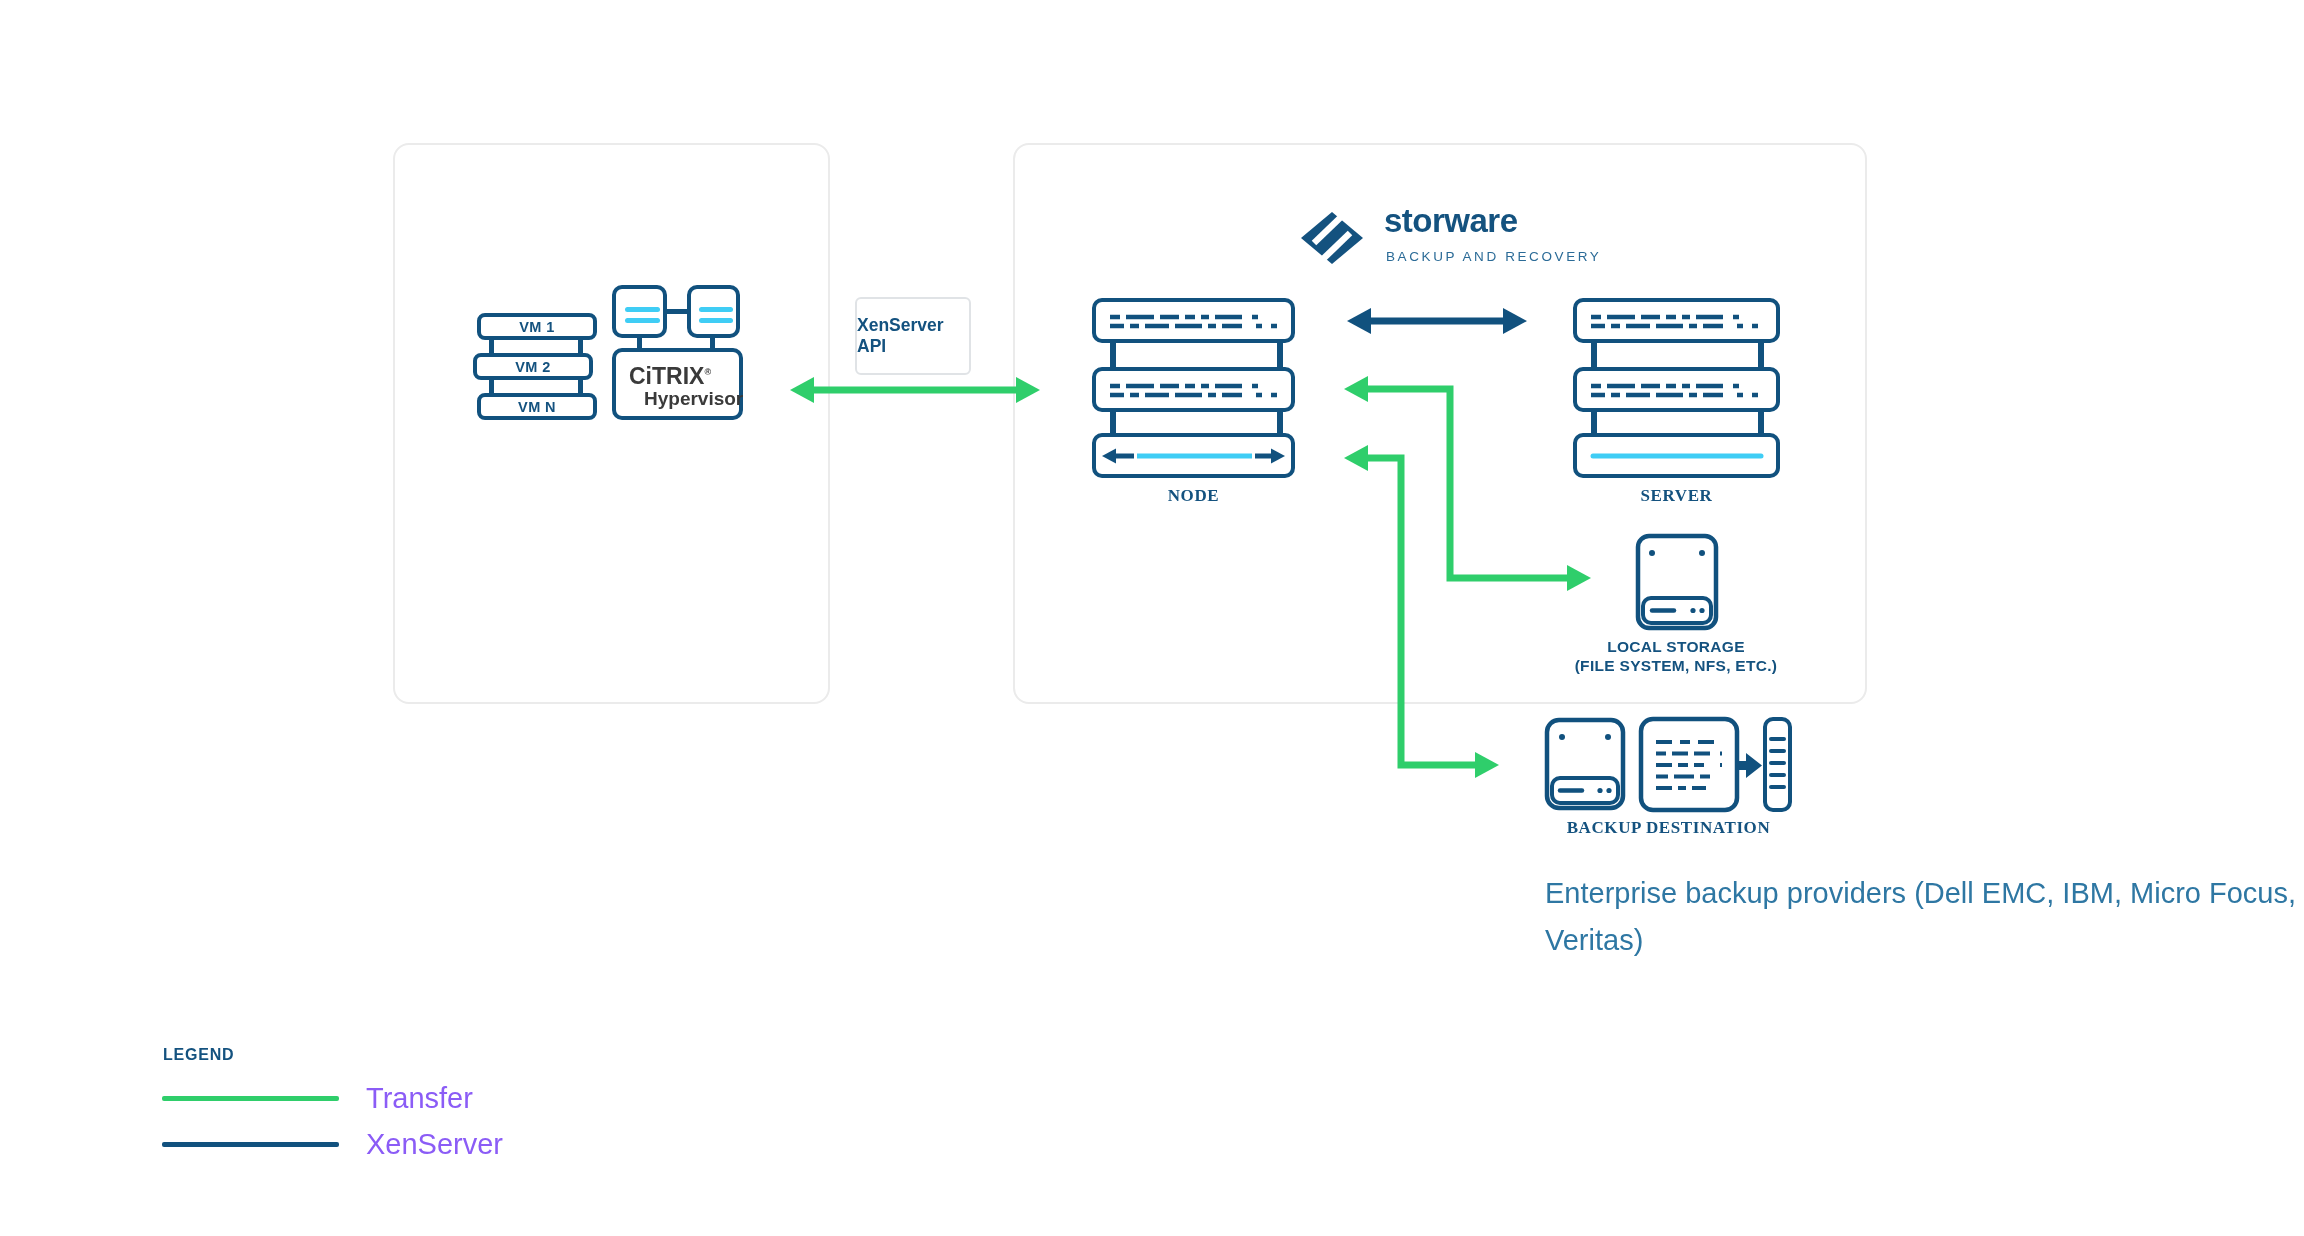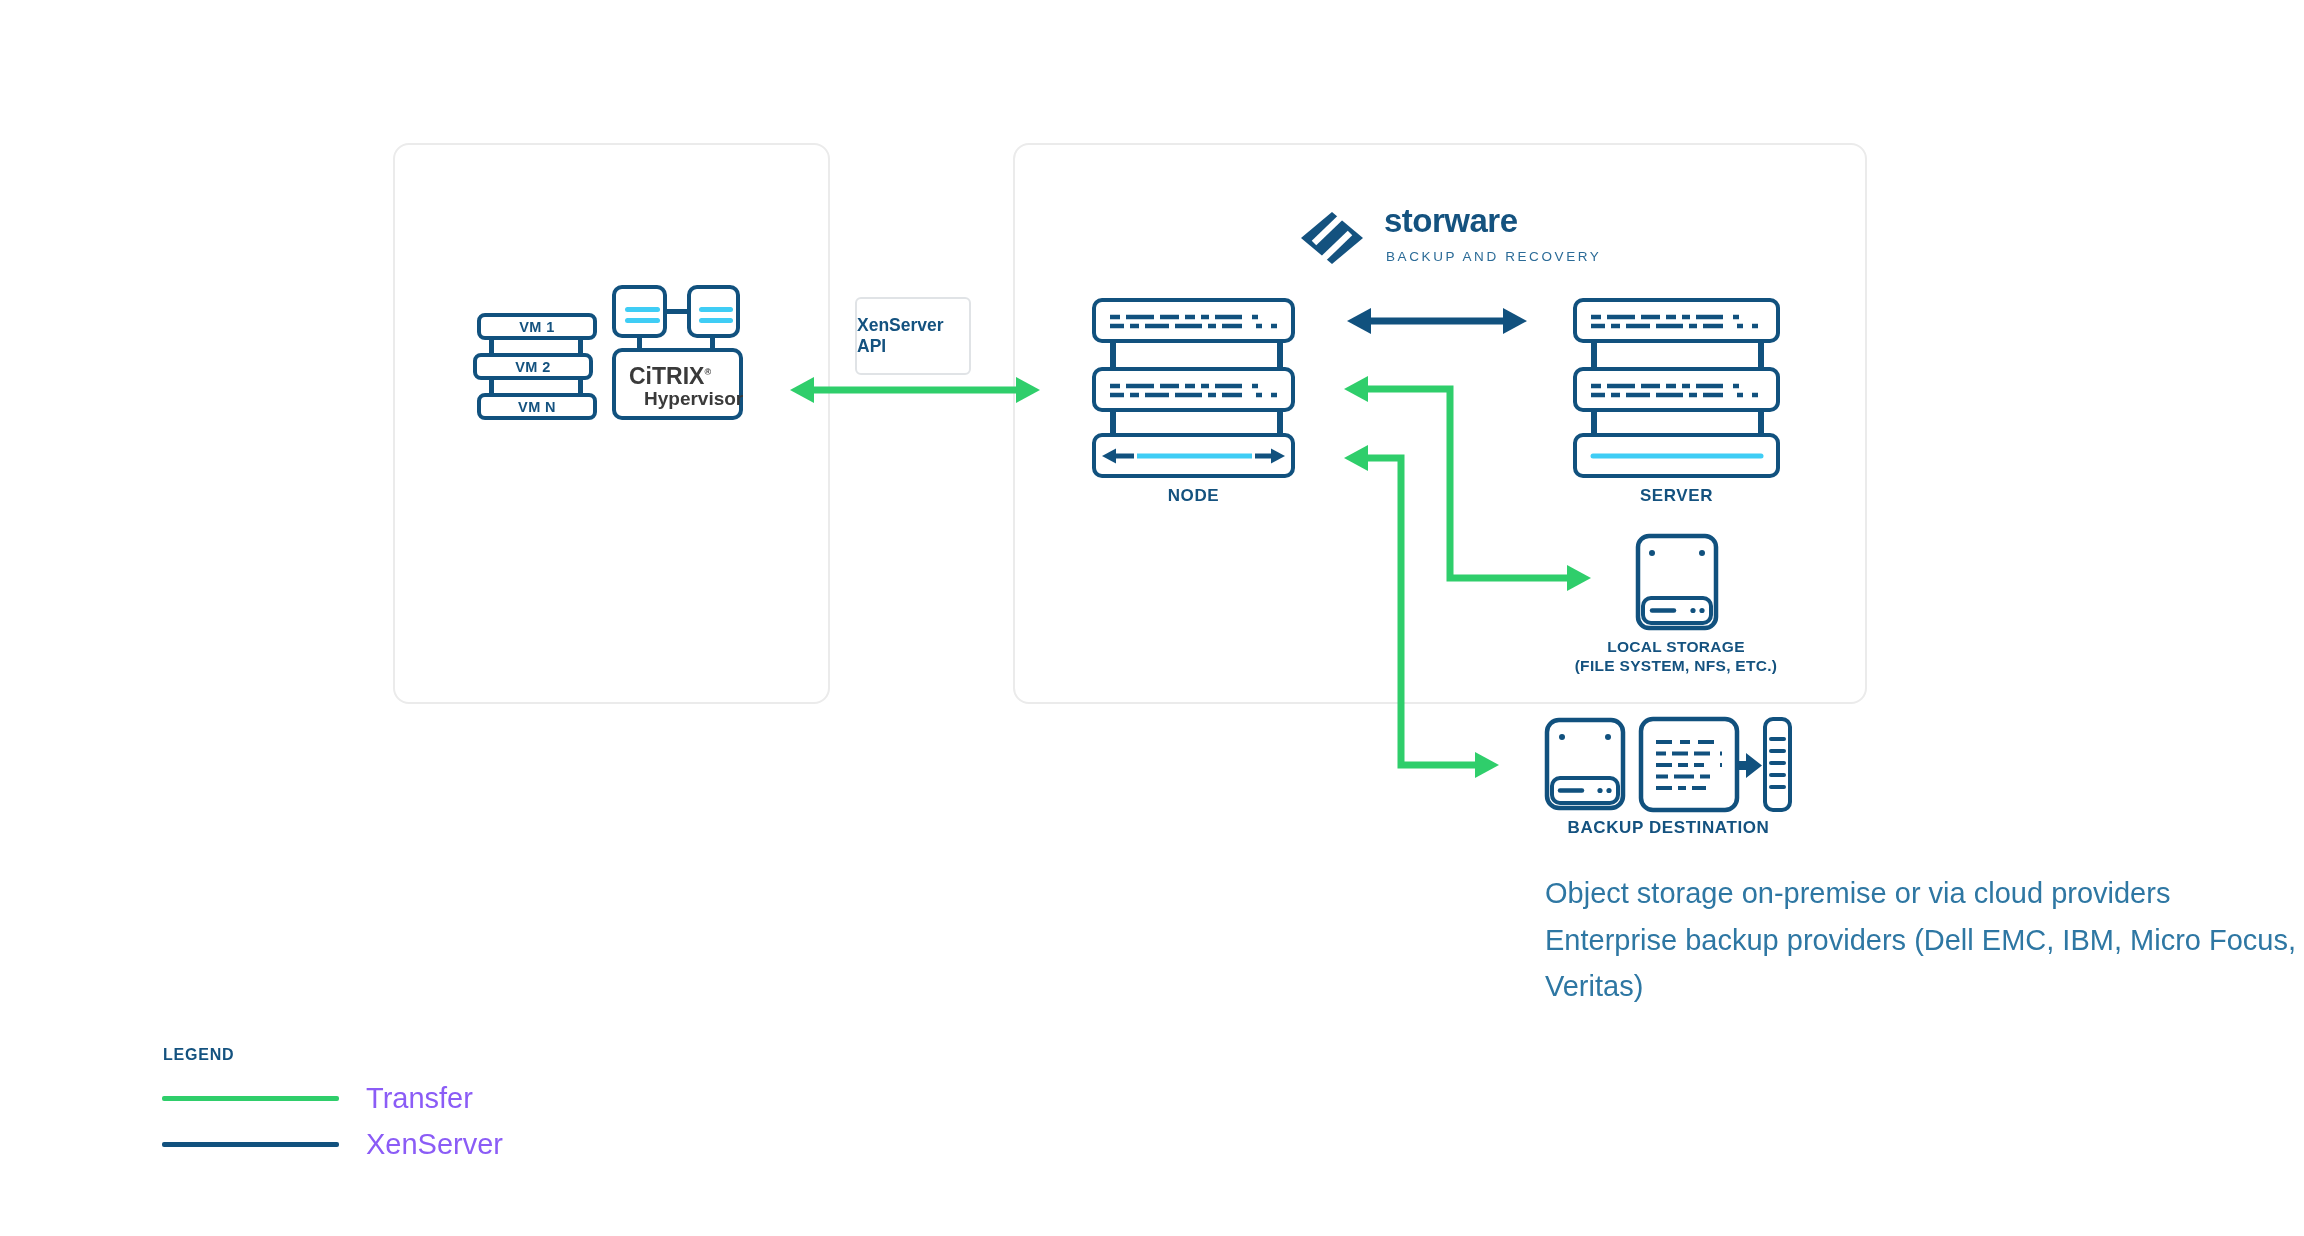--- a/index.html
+++ b/index.html
@@ -38,21 +38,21 @@
 
   
   .brandword{position:absolute;left:1384px;top:202px;font-size:33px;font-weight:bold;color:#14527f;letter-spacing:-0.5px;}
   .brandtag{position:absolute;left:1386px;top:249px;font-size:13.5px;font-weight:500;color:#2b6b97;letter-spacing:2.6px;}
 
   
   .srv{position:absolute;width:203px;height:45px;border:4.5px solid #11517e;border-radius:10px;
        background:#fff;box-sizing:border-box;}
   .srv svg{position:absolute;left:-4.5px;top:-4.5px;}
 
-  .stacklabel{position:absolute;font-size:17px;font-weight:bold;color:#14527f;letter-spacing:.6px;text-align:center;}
+  .stacklabel{position:absolute;font-size:17px;font-weight:bold;color:#14527f;letter-spacing:.6px;text-align:center;font-family:Liberation Serif, serif;}
 
   .iconlabel{position:absolute;font-size:15.5px;font-weight:bold;color:#14527f;letter-spacing:.3px;
              text-align:center;line-height:19px;}
 
   
   .notes{position:absolute;left:1545px;top:870px;color:#2e77a3;font-size:29px;font-weight:300;line-height:46.5px;}
 
   
   .legend-title{position:absolute;left:163px;top:1046px;font-size:16px;font-weight:bold;color:#14527f;letter-spacing:.8px;}
   .legend-line{position:absolute;left:162px;width:177px;height:5px;border-radius:2px;}
@@ -211,21 +211,20 @@
     <line x1="10" y1="24" x2="23" y2="24" stroke="#11517e" stroke-width="4" stroke-linecap="round"></line>
     <line x1="10" y1="36" x2="23" y2="36" stroke="#11517e" stroke-width="4" stroke-linecap="round"></line>
     <line x1="10" y1="48" x2="23" y2="48" stroke="#11517e" stroke-width="4" stroke-linecap="round"></line>
     <line x1="10" y1="60" x2="23" y2="60" stroke="#11517e" stroke-width="4" stroke-linecap="round"></line>
     <line x1="10" y1="72" x2="23" y2="72" stroke="#11517e" stroke-width="4" stroke-linecap="round"></line>
   </svg>
 
   <div class="stacklabel" style="left:1543px;top:818px;width:251px">BACKUP DESTINATION</div>
 
   <div class="notes">
-    <div>Object storage on-premise or via cloud providers</div>
     <div>Enterprise backup providers (Dell EMC, IBM, Micro Focus, Veritas)</div>
   </div>
 
   <div class="legend-title">LEGEND</div>
   <div class="legend-line green"></div>
   <div class="legend-label" style="top:1082px">Transfer</div>
   <div class="legend-line navy"></div>
   <div class="legend-label" style="top:1128px">XenServer</div>
 
   <svg class="overlay" width="2304" height="1236" viewBox="0 0 2304 1236">

